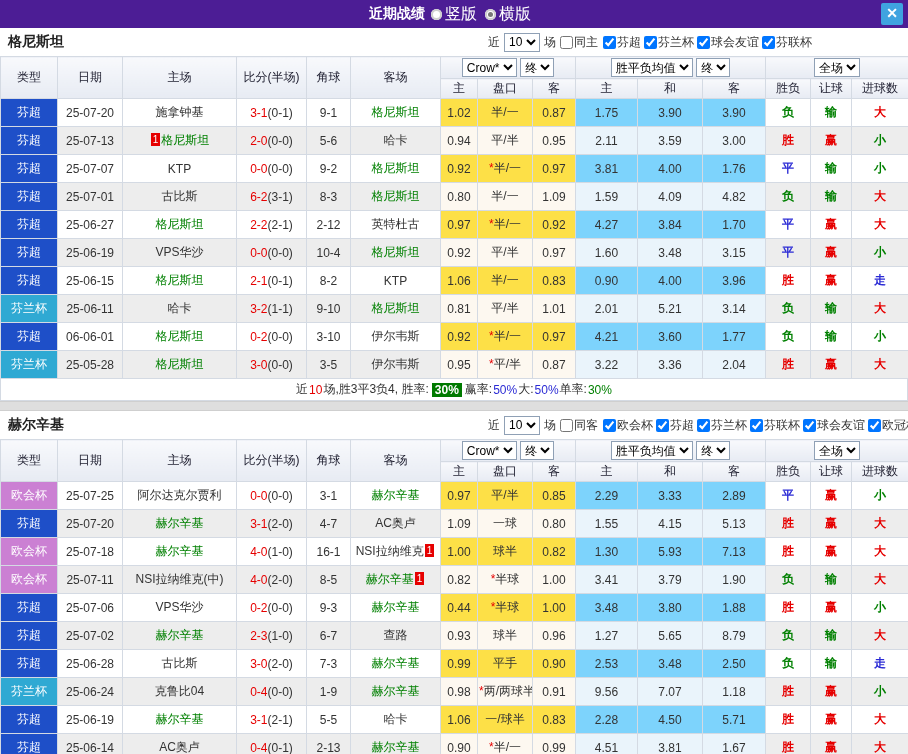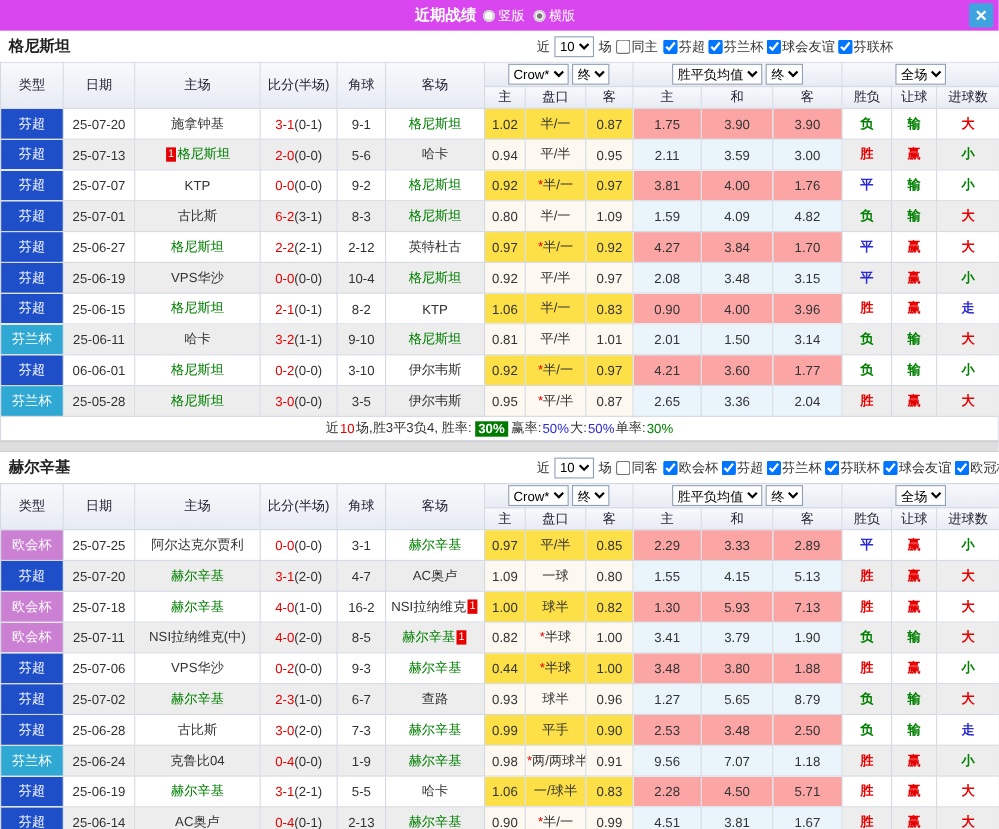--- a/index.html
+++ b/index.html
@@ -1,44 +1,44 @@
 <!DOCTYPE html>
 <html><head>
 <meta charset="utf-8">
 <style>
   html,body{margin:0;padding:0;}
   body{
     width:908px;height:754px;overflow:hidden;background:#fff;
     font-family:"Liberation Sans",sans-serif;font-size:12px;color:#333;
   }
   
-  .titlebar{position:relative;height:28px;background:#d946ef;display:flex;align-items:center;justify-content:center;}
+  .titlebar{position:relative;height:28px;background:#4c1d95;display:flex;align-items:center;justify-content:center;font-family:Liberation Serif, serif;}
   .titlebar .title{color:#fff;font-weight:bold;font-size:14px;margin-right:6px;}
-  .radio-opt{display:flex;align-items:center;color:#fff;font-size:12px;margin-right:8px;cursor:pointer;}
+  .radio-opt{display:flex;align-items:center;color:#fff;font-size:16px;margin-right:8px;cursor:pointer;}
   .radio{display:inline-block;width:11px;height:11px;border-radius:50%;background:#fff;box-shadow:inset 0 0 0 2px #cfcfcf;margin-right:3px;position:relative;}
   .radio.sel::after{content:'';position:absolute;left:3px;top:3px;width:5px;height:5px;border-radius:50%;background:#777;}
   .close-btn{position:absolute;right:5px;top:3px;width:22px;height:22px;line-height:22px;text-align:center;background:#3fa3e0;color:#fff;font-weight:bold;font-size:14px;border-radius:2px;cursor:pointer;}
   
   .section-bar{position:relative;height:28px;display:flex;align-items:center;background:#fff;}
   .team-name{font-weight:bold;font-size:14px;margin-left:8px;color:#222;}
   .filters{position:absolute;left:488px;display:flex;align-items:center;gap:2px;font-size:12px;color:#333;white-space:nowrap;}
   .filters select{margin:0 2px;}
   select{font-size:12px;border:1px solid #8fa0b5;background:#fff;height:19px;padding:0;}
   label.chk{display:flex;align-items:center;margin-right:1px;cursor:pointer;}
   input[type=checkbox]{width:13px;height:13px;margin:0 1px 0 2px;}
   
   table{border-collapse:collapse;table-layout:fixed;width:908px;}
   th,td{border:1px solid #d4dae3;text-align:center;overflow:hidden;white-space:nowrap;}
   th{background:linear-gradient(#f8f9fc,#e7ebf3);font-weight:normal;color:#223;font-size:12px;height:19px;padding:0;}
   thead tr:first-child th{height:21px;}
   td{height:27px;font-size:12px;padding:0 1px;background:#fff;}
   tr.alt td{background:#ededed;}
   td.tint-pan{background:#fde047;}
   tr.alt td.tint-pan{background:#fdf8f0;}
-  td.tint-avg{background:#fca5a5;}
+  td.tint-avg{background:#7dd3fc;}
   tr.alt td.tint-avg{background:#eaf4fb;}
   td.type-cell{color:#fff;}
   .tb-blue{background:#1e4fc8 !important;}
   .tb-cyan{background:#2fa9d3 !important;}
   .tb-purple{background:#cb80d3 !important;}
   .c-r{color:#e60000;}
   .c-g{color:#008000;}
   .c-b{color:#2b2bd5;}
   .c-k{color:#333;}
   td.res{font-weight:bold;}
@@ -234,21 +234,21 @@
       <tr class="alt">
         <td class="type-cell tb-blue">芬超</td>
         <td>25-06-19</td>
         <td><span class="c-k">VPS华沙</span></td>
         <td><span class="c-r">0-0</span><span class="c-k">(0-0)</span></td>
         <td>10-4</td>
         <td><span class="c-g">格尼斯坦</span></td>
         <td class="tint-pan">0.92</td>
         <td class="tint-pan"><span class="c-k">平/半</span></td>
         <td class="tint-pan">0.97</td>
-        <td class="tint-avg">2.08</td>
+        <td class="tint-avg">1.60</td>
         <td class="tint-avg">3.48</td>
         <td class="tint-avg">3.15</td>
         <td class="res c-b">平</td>
         <td class="res c-r">赢</td>
         <td class="res c-g">小</td>
       </tr>
       <tr>
         <td class="type-cell tb-blue">芬超</td>
         <td>25-06-15</td>
         <td><span class="c-g">格尼斯坦</span></td>
@@ -269,21 +269,21 @@
         <td class="type-cell tb-cyan">芬兰杯</td>
         <td>25-06-11</td>
         <td><span class="c-k">哈卡</span></td>
         <td><span class="c-r">3-2</span><span class="c-k">(1-1)</span></td>
         <td>9-10</td>
         <td><span class="c-g">格尼斯坦</span></td>
         <td class="tint-pan">0.81</td>
         <td class="tint-pan"><span class="c-k">平/半</span></td>
         <td class="tint-pan">1.01</td>
         <td class="tint-avg">2.01</td>
-        <td class="tint-avg">1.50</td>
+        <td class="tint-avg">5.21</td>
         <td class="tint-avg">3.14</td>
         <td class="res c-g">负</td>
         <td class="res c-g">输</td>
         <td class="res c-r">大</td>
       </tr>
       <tr>
         <td class="type-cell tb-blue">芬超</td>
         <td>06-06-01</td>
         <td><span class="c-g">格尼斯坦</span></td>
         <td><span class="c-r">0-2</span><span class="c-k">(0-0)</span></td>
@@ -302,21 +302,21 @@
       <tr class="alt">
         <td class="type-cell tb-cyan">芬兰杯</td>
         <td>25-05-28</td>
         <td><span class="c-g">格尼斯坦</span></td>
         <td><span class="c-r">3-0</span><span class="c-k">(0-0)</span></td>
         <td>3-5</td>
         <td><span class="c-k">伊尔韦斯</span></td>
         <td class="tint-pan">0.95</td>
         <td class="tint-pan"><span class="c-r">*</span><span class="c-k">平/半</span></td>
         <td class="tint-pan">0.87</td>
-        <td class="tint-avg">2.65</td>
+        <td class="tint-avg">3.22</td>
         <td class="tint-avg">3.36</td>
         <td class="tint-avg">2.04</td>
         <td class="res c-r">胜</td>
         <td class="res c-r">赢</td>
         <td class="res c-r">大</td>
       </tr>
     </tbody>
 </table>
 
 <div class="summary" id="summary-0">
@@ -456,21 +456,21 @@
         <td class="tint-avg">5.13</td>
         <td class="res c-r">胜</td>
         <td class="res c-r">赢</td>
         <td class="res c-r">大</td>
       </tr>
       <tr>
         <td class="type-cell tb-purple">欧会杯</td>
         <td>25-07-18</td>
         <td><span class="c-g">赫尔辛基</span></td>
         <td><span class="c-r">4-0</span><span class="c-k">(1-0)</span></td>
-        <td>16-2</td>
+        <td>16-1</td>
         <td><span class="c-k">NSI拉纳维克</span><span class="badge1">1</span></td>
         <td class="tint-pan">1.00</td>
         <td class="tint-pan"><span class="c-k">球半</span></td>
         <td class="tint-pan">0.82</td>
         <td class="tint-avg">1.30</td>
         <td class="tint-avg">5.93</td>
         <td class="tint-avg">7.13</td>
         <td class="res c-r">胜</td>
         <td class="res c-r">赢</td>
         <td class="res c-r">大</td>

